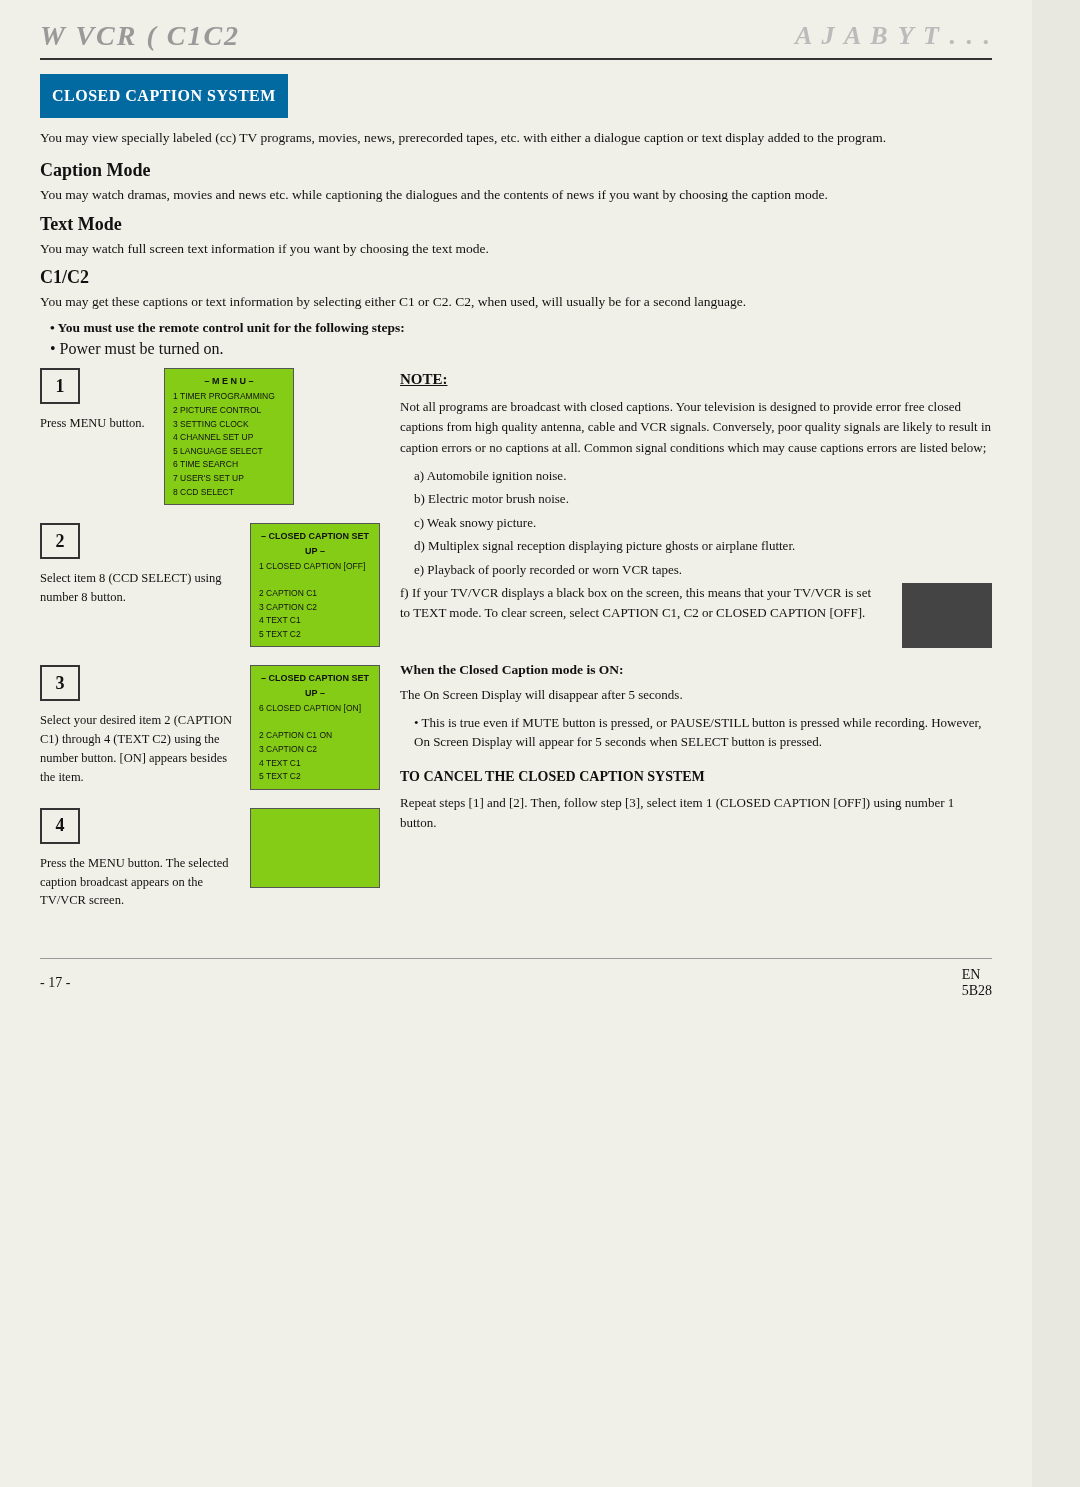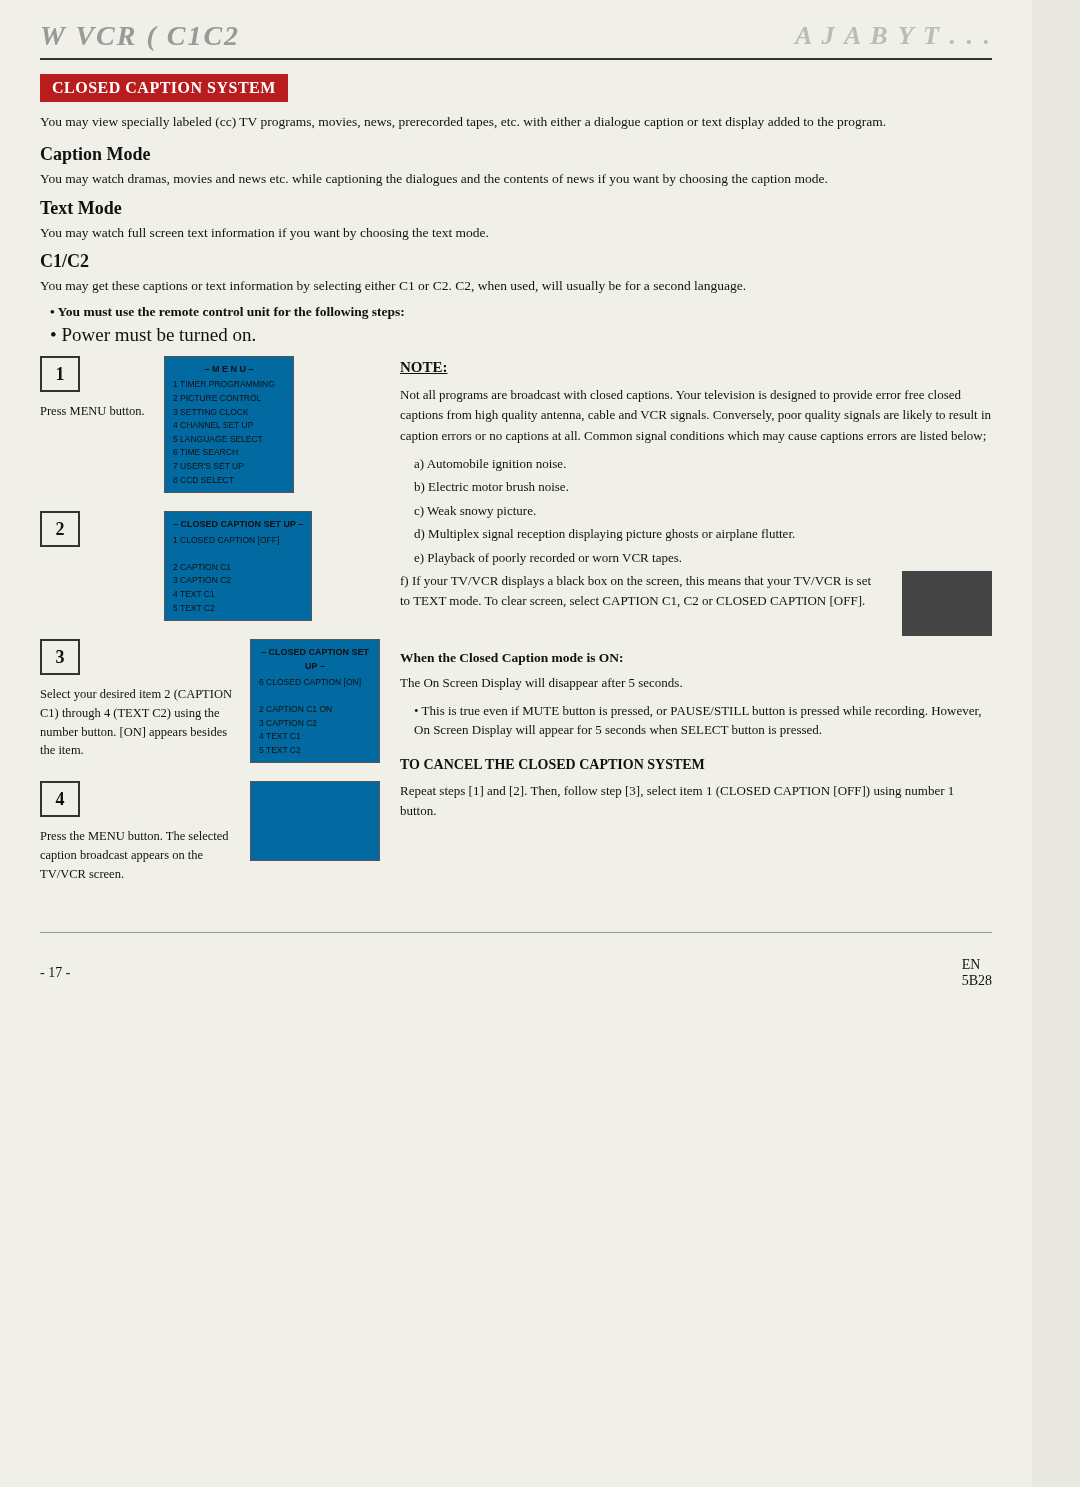--- a/index.html
+++ b/index.html
@@ -35,25 +35,25 @@
       font-style: italic;
     }
     .top-header-right {
       font-size: 26px;
       font-weight: bold;
       color: #bbb;
       letter-spacing: 2px;
       font-style: italic;
     }
     .section-title-box {
-      background: #b91c1c;
+      background: #0369a1;
       color: #fff;
       font-weight: bold;
       font-size: 16px;
-      padding: 5px 12px;
+      padding: 13px 12px;
       display: inline-block;
       margin-bottom: 10px;
       letter-spacing: 0.5px;
     }
     .intro-text {
       font-size: 13.5px;
       margin-bottom: 12px;
       line-height: 1.5;
     }
     .sub-heading {
@@ -67,21 +67,21 @@
       margin-bottom: 8px;
       line-height: 1.5;
     }
     .bullet-bold {
       font-weight: bold;
       font-size: 13.5px;
       margin-left: 10px;
       margin-bottom: 4px;
     }
     .bullet-normal {
-      font-size: 19px;
+      font-size: 16px;
       margin-left: 10px;
       margin-bottom: 10px;
     }
     
     .main-content {
       display: flex;
       gap: 20px;
       margin-top: 10px;
     }
     .left-col {
@@ -116,21 +116,21 @@
       margin-bottom: 6px;
       background: #f0f0e8;
     }
     .step-desc {
       font-size: 12.5px;
       line-height: 1.5;
       margin-top: 4px;
     }
     .menu-box {
       border: 1.5px solid #555;
-      background: #0369a1;
+      background: #84cc16;
       padding: 5px 8px;
       font-size: 9px;
       font-family: Arial, sans-serif;
       min-width: 130px;
       line-height: 1.6;
     }
     .menu-box .menu-title {
       text-align: center;
       font-weight: bold;
       font-size: 9px;
@@ -187,21 +187,21 @@
       font-size: 14px;
       font-weight: bold;
       margin-top: 14px;
       margin-bottom: 6px;
     }
     .footer {
       display: flex;
       justify-content: space-between;
       align-items: center;
       margin-top: 30px;
-      padding-top: 24px;
+      padding-top: 8px;
       border-top: 1px solid #999;
     }
   </style>
 </head>
 <body>
 
 <div class="page">
 
   
   <div class="top-header">
@@ -256,20 +256,21 @@
           <div class="menu-item">5 LANGUAGE SELECT</div>
           <div class="menu-item">6 TIME SEARCH</div>
           <div class="menu-item">7 USER'S SET UP</div>
           <div class="menu-item">8 CCD SELECT</div>
         </div>
       </div>
 
       <div class="step-container">
         <div class="step-left">
           <div class="step-num-box">2</div>
+          <p class="step-desc">Select item 8 (CCD SELECT) using number 8 button.</p>
         </div>
         <div class="menu-box">
           <div class="menu-title">– CLOSED CAPTION SET UP –</div>
           <div class="menu-item">1 CLOSED CAPTION [OFF]</div>
           <div class="menu-item">&nbsp;</div>
           <div class="menu-item">2 CAPTION C1</div>
           <div class="menu-item">3 CAPTION C2</div>
           <div class="menu-item">4 TEXT  C1</div>
           <div class="menu-item">5 TEXT  C2</div>
         </div>

